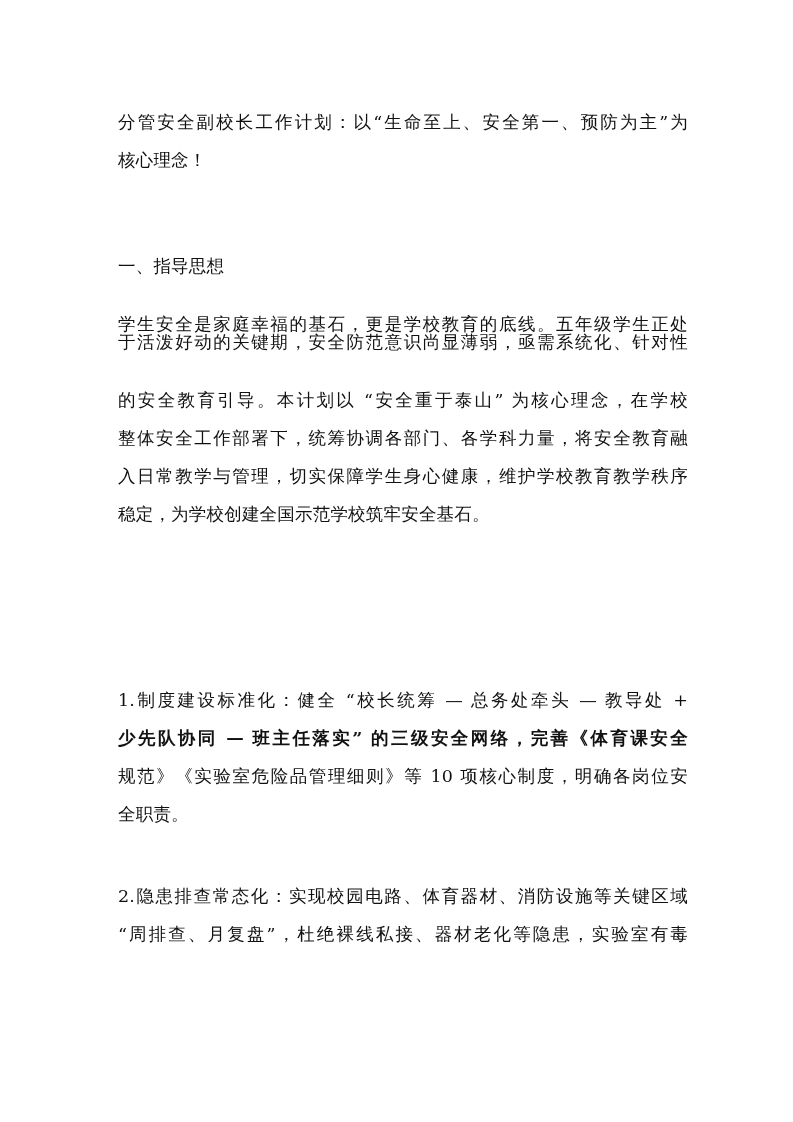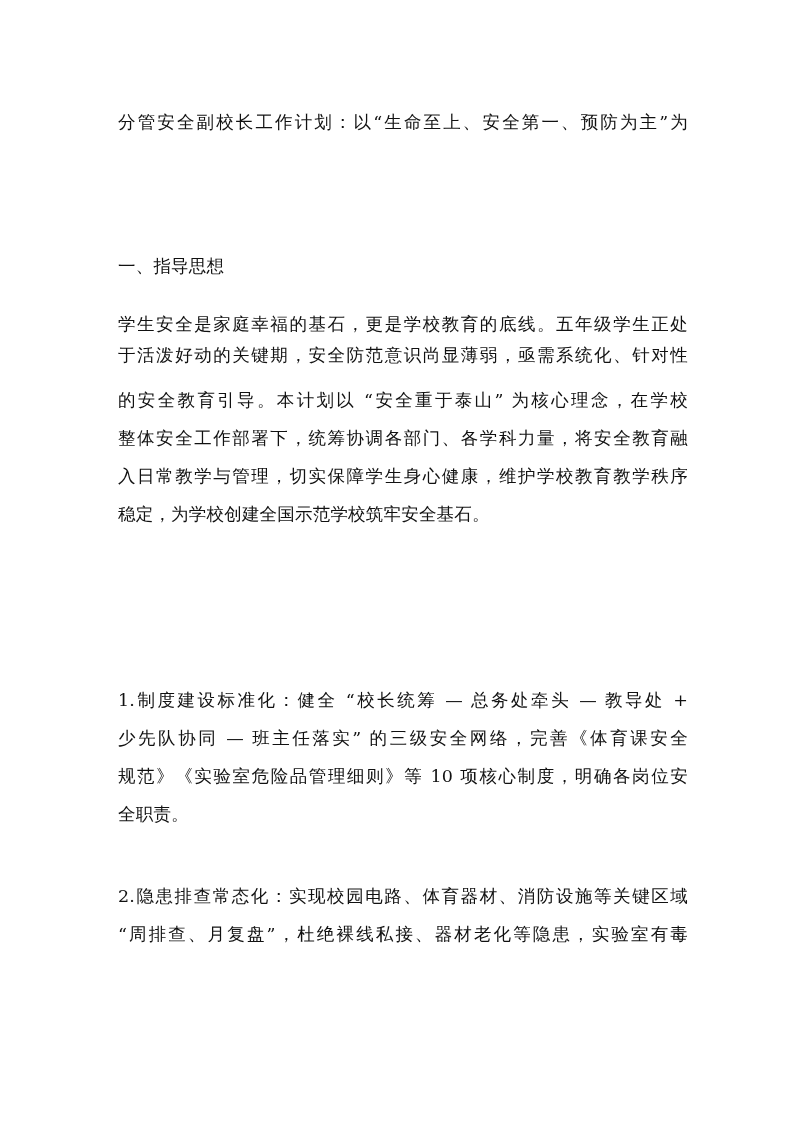--- a/index.html
+++ b/index.html
@@ -15,32 +15,33 @@
       letter-spacing: 0.2px;
     }
     .justify { text-align: justify; text-align-last: justify; }
   </style>
 </head>
 <body>
 
 <div class="page">
 
   <div class="line justify" style="top:110px;">分管安全副校长工作计划：以“生命至上、安全第一、预防为主”为</div>
+  <div class="line" style="top:148px;">核心理念！</div>
 
   <div class="line" style="top:230px;margin-top:24px;">一、指导思想</div>
 
   <div class="line justify" style="top:312px;">学生安全是家庭幸福的基石，更是学校教育的底线。五年级学生正处</div>
-  <div class="line justify" style="top:343px;">于活泼好动的关键期，安全防范意识尚显薄弱，亟需系统化、针对性</div>
+  <div class="line justify" style="top:330px;">于活泼好动的关键期，安全防范意识尚显薄弱，亟需系统化、针对性</div>
   <div class="line justify" style="top:388px;">的安全教育引导。本计划以 “安全重于泰山” 为核心理念，在学校</div>
   <div class="line justify" style="top:464px;">入日常教学与管理，切实保障学生身心健康，维护学校教育教学秩序</div>
   <div class="line justify" style="top:426px;">整体安全工作部署下，统筹协调各部门、各学科力量，将安全教育融</div>
   <div class="line" style="top:502px;">稳定，为学校创建全国示范学校筑牢安全基石。</div>
 
 
   <div class="line justify" style="top:688px;">1.制度建设标准化：健全 “校长统筹 — 总务处牵头 — 教导处 +</div>
-  <div class="line justify" style="top:726px;">少先队协同 — 班主任落实” 的三级安全网络，完善《体育课安全</div>
+  <div class="line justify" style="top:726px;font-weight:bold;">少先队协同 — 班主任落实” 的三级安全网络，完善《体育课安全</div>
   <div class="line justify" style="top:764px;">规范》《实验室危险品管理细则》等 10 项核心制度，明确各岗位安</div>
   <div class="line" style="top:802px;">全职责。</div>
 
   <div class="line justify" style="top:884px;">2.隐患排查常态化：实现校园电路、体育器材、消防设施等关键区域</div>
   <div class="line justify" style="top:922px;">“周排查、月复盘”，杜绝裸线私接、器材老化等隐患，实验室有毒</div>
 
 </div>
 
 </body></html>

